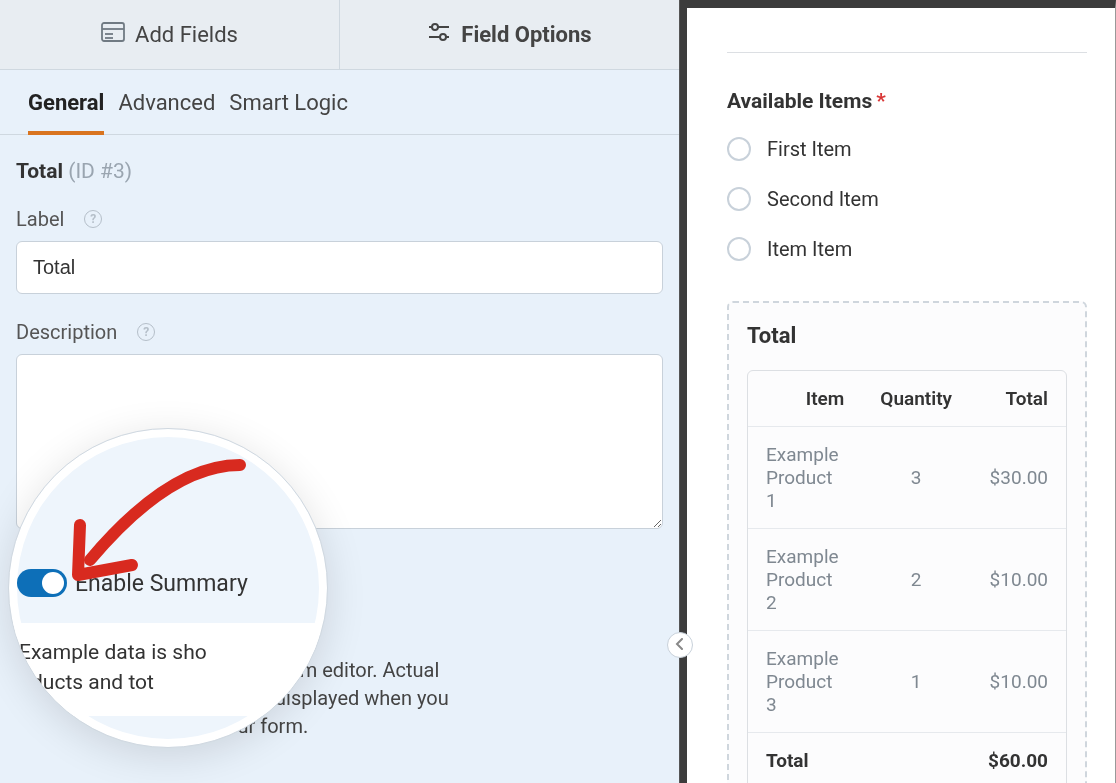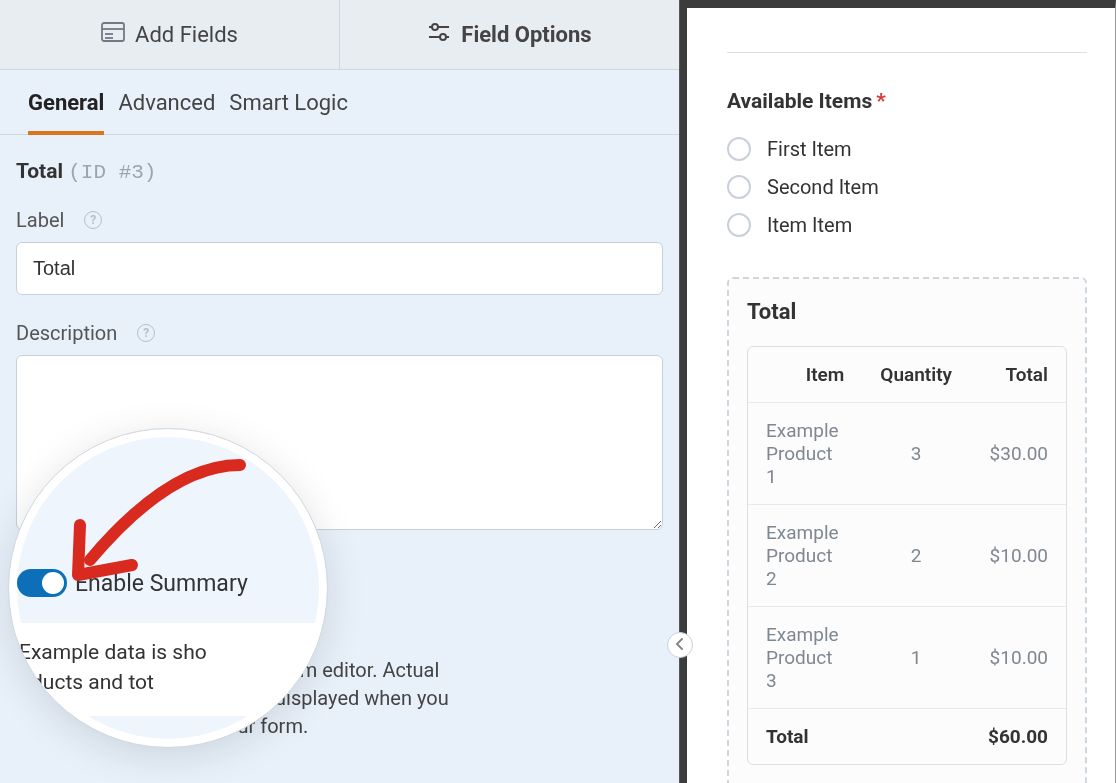--- a/index.html
+++ b/index.html
@@ -69,21 +69,21 @@
       overflow: hidden;
       position: relative;
     }
 
     .field-header {
       font-size: 21px;
       color: #333;
       margin-bottom: 24px;
     }
     .field-header .name { font-weight: 700; }
-    .field-header .id { color: #9aa5b0; font-family: Liberation Mono, monospace; }
+    .field-header .id { color: #9aa5b0; }
 
     .form-label {
       display: flex;
       align-items: center;
       gap: 20px;
       font-size: 20px;
       color: #555;
       margin-bottom: 10px;
     }
     .help-icon {
@@ -226,21 +226,21 @@
       border-top: 1px solid #dcdfe3;
       margin-bottom: 36px;
     }
     .avail-label {
       font-size: 21px;
       font-weight: 700;
       color: #333;
       margin-bottom: 24px;
     }
     .req-star { color: #d93636; margin-left: 4px; }
-    .radio-list { display: flex; flex-direction: column; gap: 14px; margin-bottom: 40px; }
+    .radio-list { display: flex; flex-direction: column; gap: 26px; margin-bottom: 40px; }
     .radio-row {
       display: flex;
       align-items: center;
       gap: 16px;
       font-size: 20px;
       color: #333;
     }
     .radio-circle {
       width: 24px; height: 24px;
       border: 2px solid #c8d1da;

